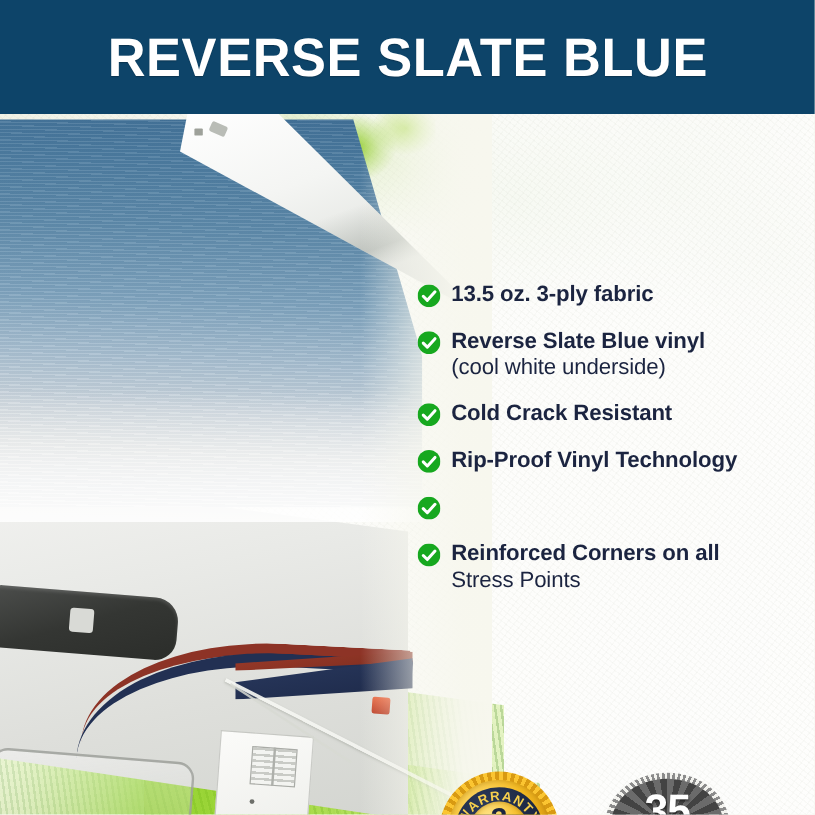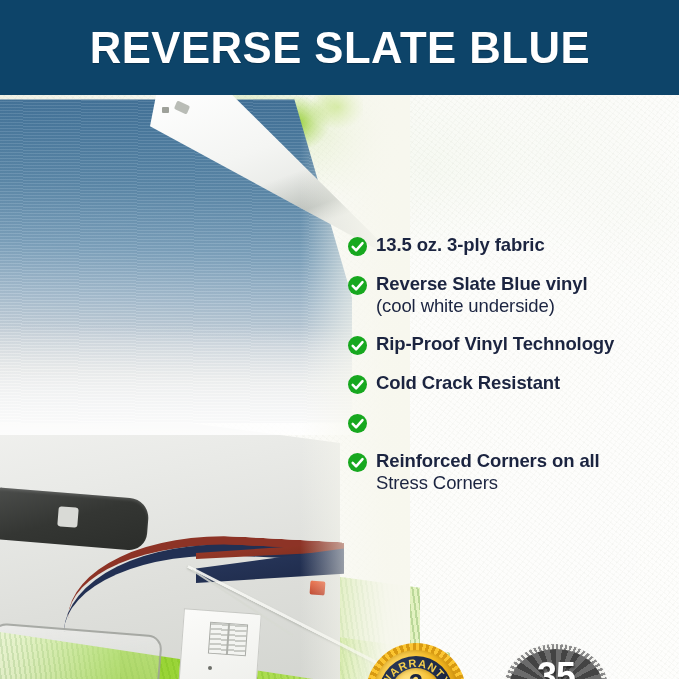--- a/index.html
+++ b/index.html
@@ -398,33 +398,33 @@
     </div>
 
     <div class="feature">
       <span class="check-icon">
         <svg width="19" height="19" viewBox="0 0 19 19">
           <circle cx="9.5" cy="9.5" r="9.5" fill="#17a81f"></circle>
           <path d="M4.7 9.9 L8.1 13.3 L14.5 6.2" stroke="#ffffff" stroke-width="2.5" fill="none" stroke-linecap="round" stroke-linejoin="round"></path>
         </svg>
       </span>
       <span class="feature-text">
+        <span>Cold Crack Resistant</span>
+      </span>
+    </div>
+
+    <div class="feature">
+      <span class="check-icon">
+        <svg width="19" height="19" viewBox="0 0 19 19">
+          <circle cx="9.5" cy="9.5" r="9.5" fill="#17a81f"></circle>
+          <path d="M4.7 9.9 L8.1 13.3 L14.5 6.2" stroke="#ffffff" stroke-width="2.5" fill="none" stroke-linecap="round" stroke-linejoin="round"></path>
+        </svg>
+      </span>
+      <span class="feature-text">
         <span>Rip-Proof Vinyl Technology</span>
-      </span>
-    </div>
-
-    <div class="feature">
-      <span class="check-icon">
-        <svg width="19" height="19" viewBox="0 0 19 19">
-          <circle cx="9.5" cy="9.5" r="9.5" fill="#17a81f"></circle>
-          <path d="M4.7 9.9 L8.1 13.3 L14.5 6.2" stroke="#ffffff" stroke-width="2.5" fill="none" stroke-linecap="round" stroke-linejoin="round"></path>
-        </svg>
-      </span>
-      <span class="feature-text">
-        <span>Cold Crack Resistant</span>
       </span>
     </div>
 
     <div class="feature">
       <span class="check-icon">
         <svg width="19" height="19" viewBox="0 0 19 19">
           <circle cx="9.5" cy="9.5" r="9.5" fill="#17a81f"></circle>
           <path d="M4.7 9.9 L8.1 13.3 L14.5 6.2" stroke="#ffffff" stroke-width="2.5" fill="none" stroke-linecap="round" stroke-linejoin="round"></path>
         </svg>
       </span>
@@ -433,21 +433,21 @@
 
     <div class="feature">
       <span class="check-icon">
         <svg width="19" height="19" viewBox="0 0 19 19">
           <circle cx="9.5" cy="9.5" r="9.5" fill="#17a81f"></circle>
           <path d="M4.7 9.9 L8.1 13.3 L14.5 6.2" stroke="#ffffff" stroke-width="2.5" fill="none" stroke-linecap="round" stroke-linejoin="round"></path>
         </svg>
       </span>
       <span class="feature-text">
         <span>Reinforced Corners on all</span>
-        <span class="sub">Stress Corners</span>
+        <span class="sub">Stress Points</span>
       </span>
     </div>
 
   </div>
 
   <div class="badges">
 
     <div class="seal">
       <div class="seal-ring"></div>
       <div class="seal-body"></div>

